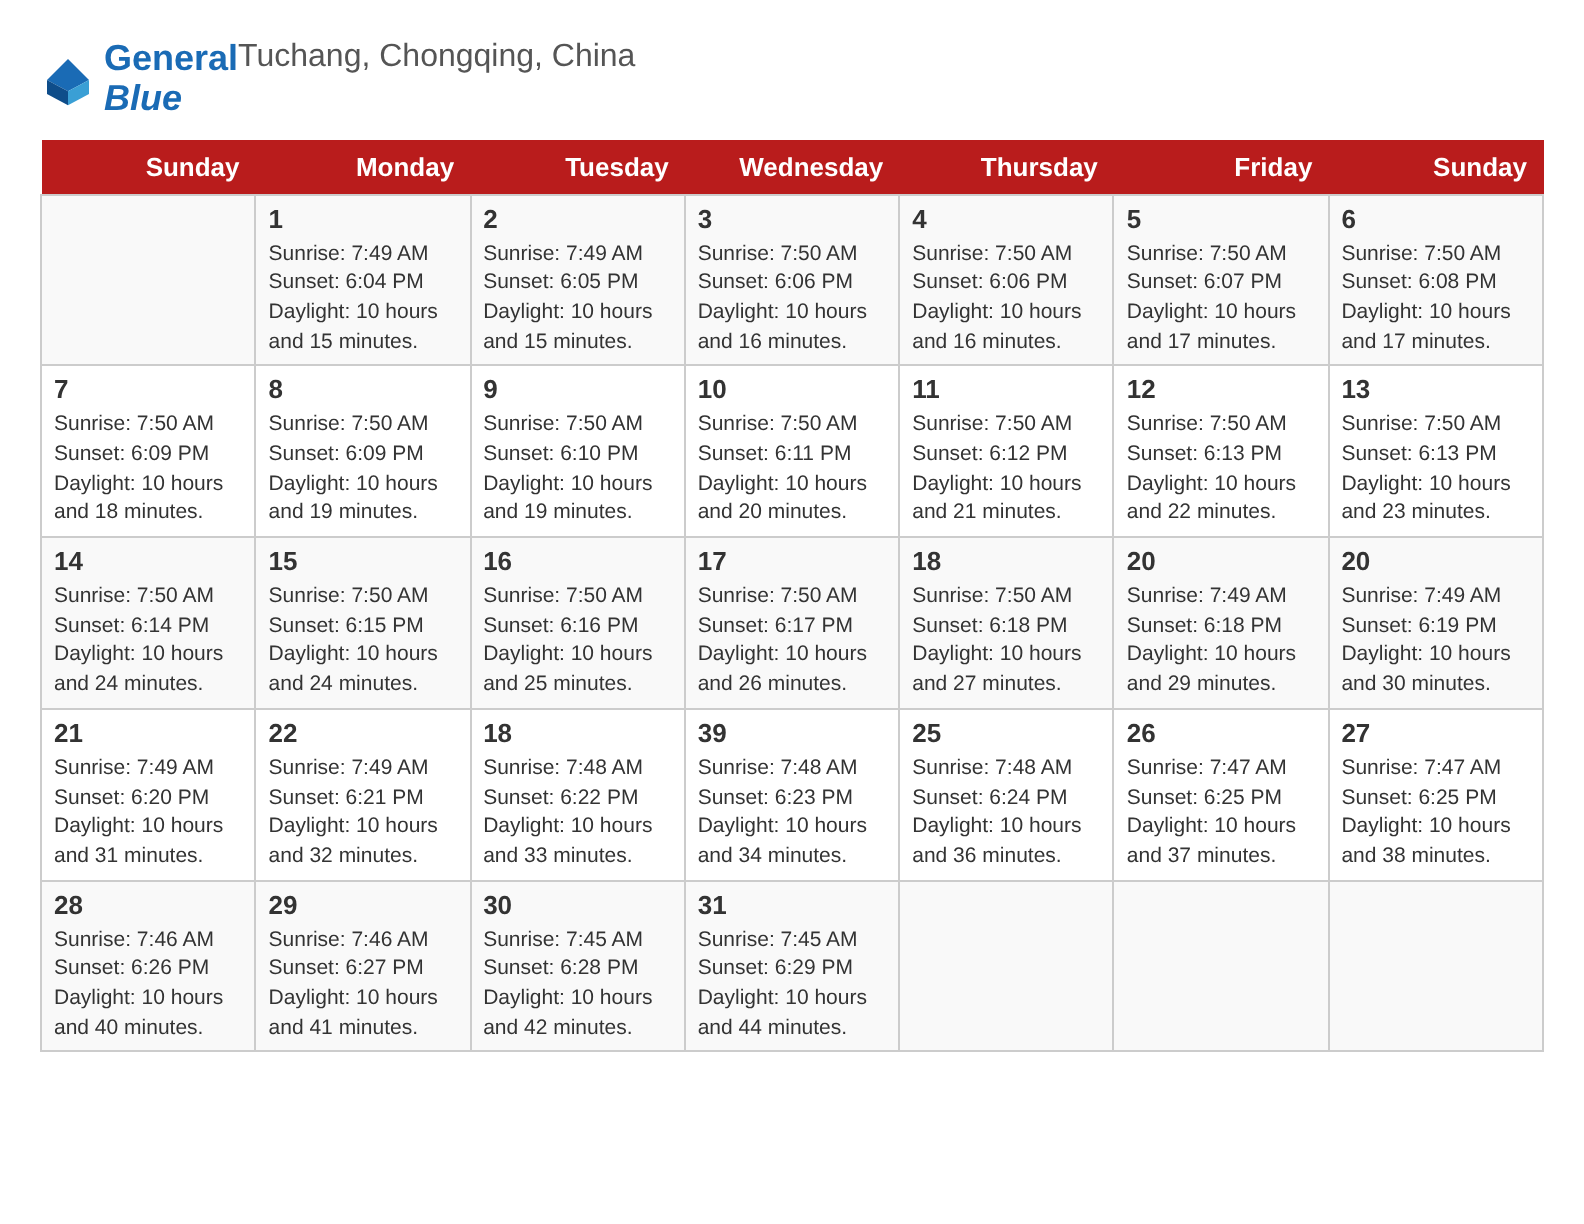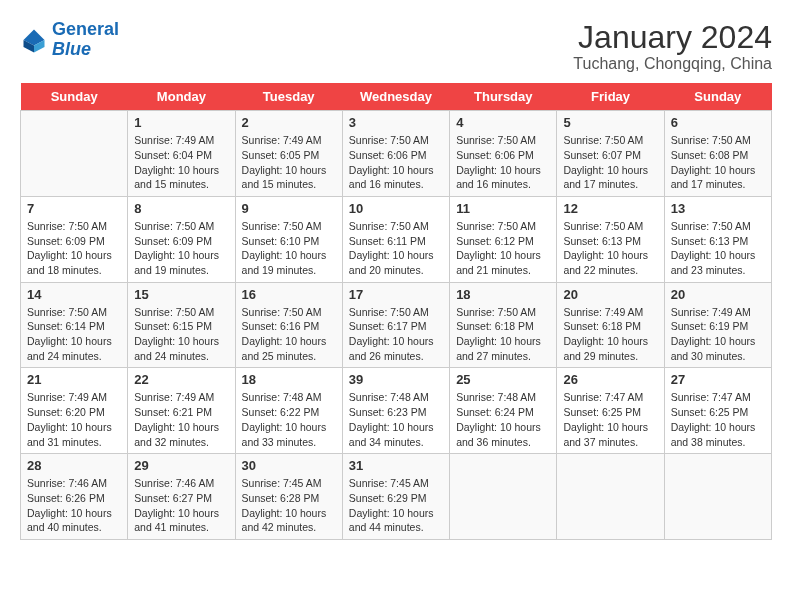--- a/index.html
+++ b/index.html
@@ -5,21 +5,21 @@
     * { box-sizing: border-box; margin: 0; padding: 0; }
     body {
       font-family: Arial, sans-serif;
       background: #fff;
       width: 792px;
       min-height: 612px;
       padding: 20px;
     }
     .header {
       display: flex;
-      justify-content: space-between;
+      justify-content: flex-start;
       align-items: flex-start;
       margin-bottom: 10px;
     }
     .logo {
       display: flex;
       align-items: center;
       gap: 4px;
     }
     .logo-text {
       font-size: 18px;
@@ -43,23 +43,23 @@
     .location {
       font-size: 16px;
       color: #555;
     }
     table {
       width: 100%;
       border-collapse: collapse;
       font-size: 11px;
     }
     thead tr th {
-      background-color: #ef4444;
+      background-color: #b91c1c;
       color: #fff;
-      text-align: center;
+      text-align: right;
       padding: 6px 8px;
       font-size: 13px;
       font-weight: bold;
     }
     tbody tr td {
       border: 1px solid #ccc;
       vertical-align: top;
       padding: 4px 6px;
       min-height: 70px;
       width: calc(100% / 7);
@@ -95,21 +95,20 @@
       <path d="M20 5 L35 20 L20 28 L5 20 Z" fill="#1a6bb5"></path>
       <path d="M20 28 L35 20 L35 30 L20 38 Z" fill="#3a9fd5"></path>
       <path d="M5 20 L20 28 L20 38 L5 30 Z" fill="#0e4d8a"></path>
     </svg>
     <div class="logo-text">
       <div style="color:#1a6bb5;font-weight:bold;">General</div>
       <div style="color:#1a6bb5;font-weight:bold;font-style:italic;">Blue</div>
     </div>
   </div>
   <div class="title-block">
-    <div class="month-year">January 2024</div>
     <div class="location">Tuchang, Chongqing, China</div>
   </div>
 </div>
 
 <table>
   <thead>
     <tr>
     <th>Sunday</th>
         <th>Monday</th>
         <th>Tuesday</th>

